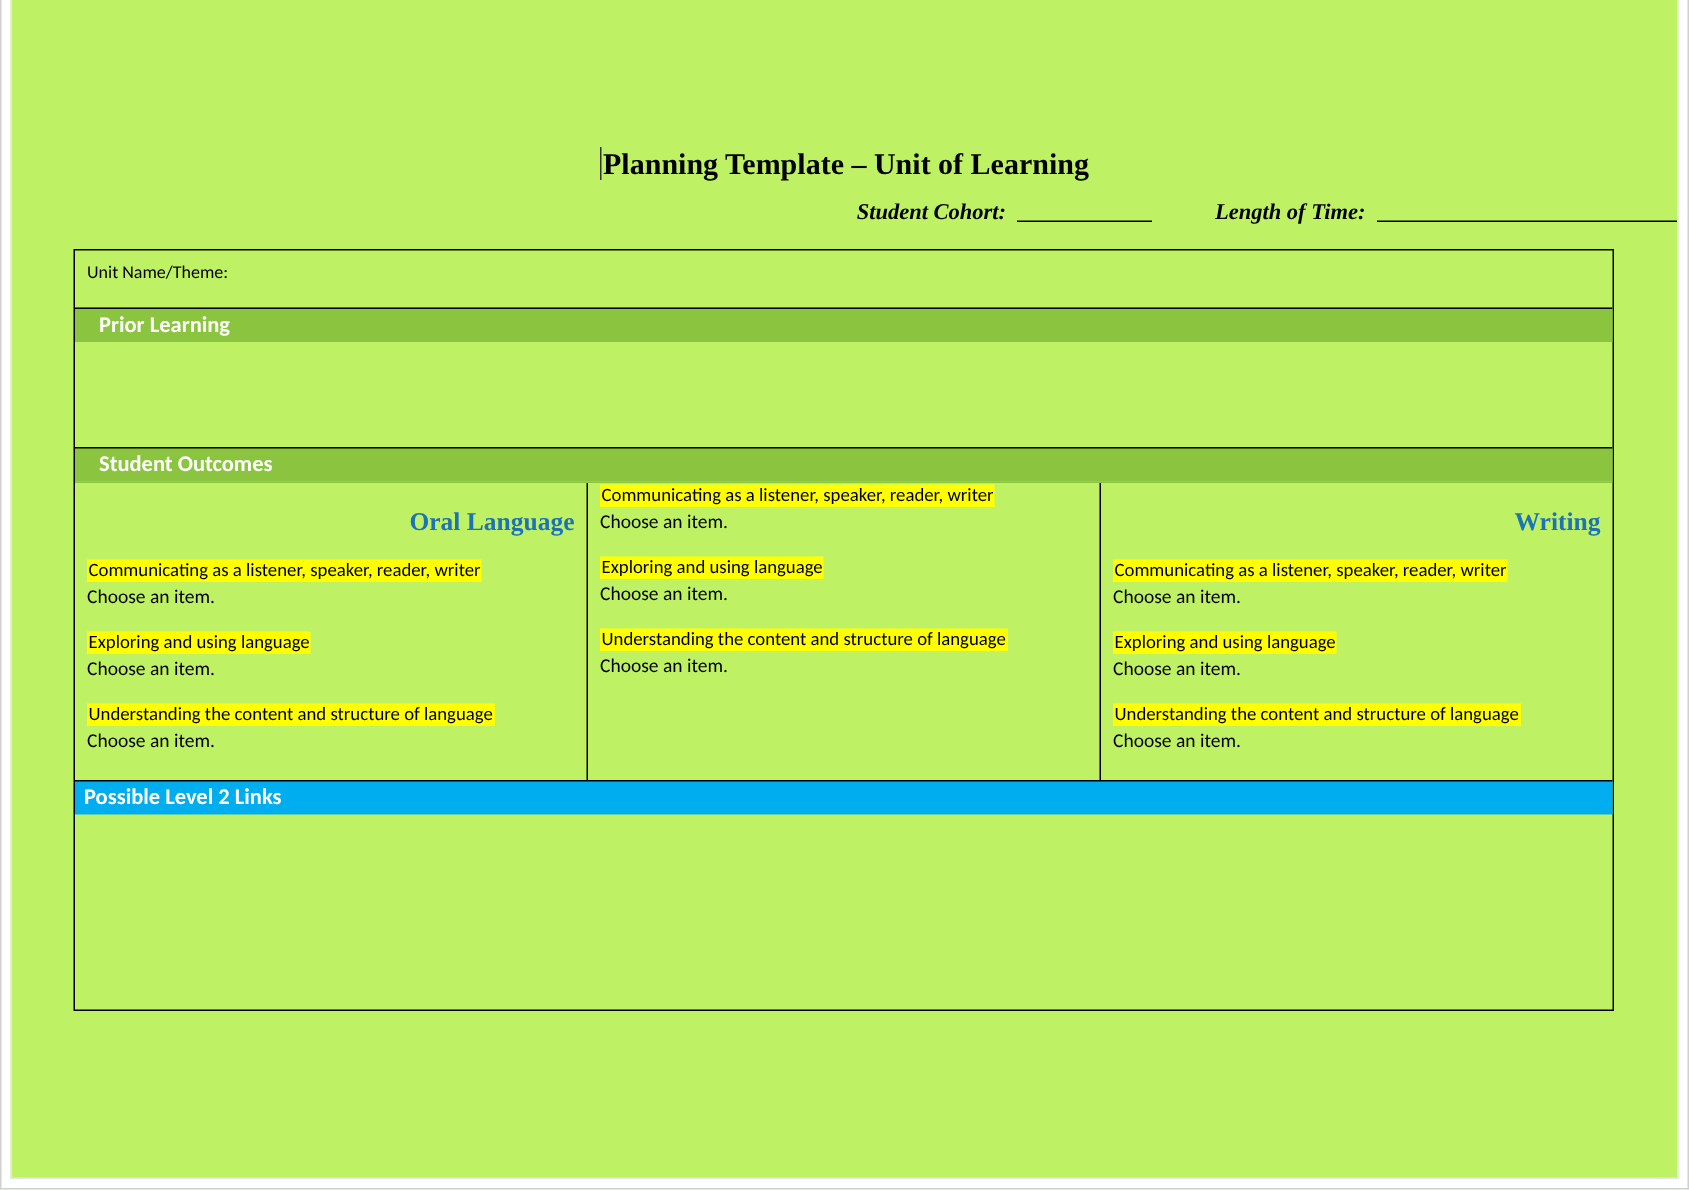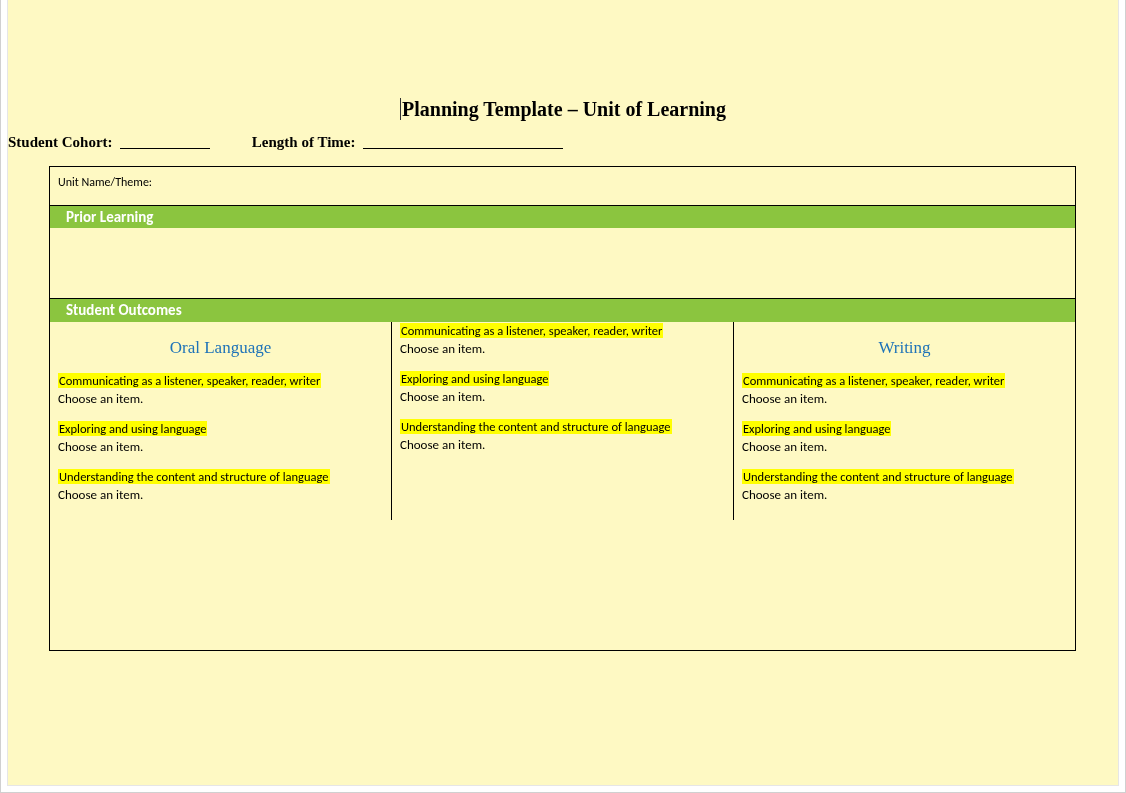--- a/index.html
+++ b/index.html
@@ -13,21 +13,21 @@
     height: 793px;
     background: #ffffff;
     position: relative;
     box-sizing: border-box;
     border: 1px solid #d0d0d0;
     border-top: none;
   }
   .page-inner {
     position: absolute;
     left: 6px; right: 6px; top: 0; bottom: 6px;
-    background: #fef9c3;
+    background: #bef264;
     border: 1px solid #e6e6e6;
     border-top: none;
     box-sizing: border-box;
   }
   .doc-title {
     position: absolute;
     top: 98px;
     left: 0; right: 0;
     text-align: center;
     font-family: Georgia, "Times New Roman", serif;
@@ -40,25 +40,26 @@
     width: 0;
     height: 22px;
     border-left: 1px solid #333;
     vertical-align: -4px;
     margin-right: 1px;
   }
   .subheader {
     position: absolute;
     top: 134px;
     left: 0; right: 0;
-    text-align: left;
+    text-align: right;
     font-family: Georgia, "Times New Roman", serif;
     font-weight: bold;
     font-size: 15px;
     color: #000;
+    font-style: italic;
   }
   .blank-line {
     display: inline-block;
     border-bottom: 1.5px solid #000;
     vertical-align: -2px;
   }
   .blank1 { width: 90px; margin-left: 4px; }
   .blank2 { width: 200px; margin-left: 4px; }
   .gap { display:inline-block; width: 34px; }
 
@@ -113,23 +114,23 @@
     border-top: 1px solid #8bc53f;
   }
   .col {
     flex: 1 1 0;
     border-left: 1px solid #000;
     box-sizing: border-box;
     padding: 0 8px 18px 8px;
   }
   .col:first-child { border-left: none; }
   .col-head {
-    text-align: center;
+    text-align: right;
     font-family: Georgia, "Times New Roman", serif;
-    font-weight: normal;
+    font-weight: bold;
     font-size: 17px;
     color: #1f77c4;
     color: #1e73b8;
     padding: 16px 0 14px 0;
   }
   .hl {
     background: #ffff00;
     font-weight: normal;
     font-size: 12.5px;
     display: inline;
@@ -201,18 +202,21 @@
           <div class="hl-wrap"><span class="hl">Communicating as a listener, speaker, reader, writer</span></div>
           <div class="choose">Choose an item.</div>
           <div class="hl-wrap"><span class="hl">Exploring and using language</span></div>
           <div class="choose">Choose an item.</div>
           <div class="hl-wrap"><span class="hl">Understanding the content and structure of language</span></div>
           <div class="choose last">Choose an item.</div>
         </div>
 
       </div>
 
+      <div class="blue-bar">
+        <span>Possible Level 2 Links</span>
+      </div>
       <div class="row level2-body" style="border-top:none;"></div>
 
     </div>
 
   </div>
 </div>
 
 </body></html>

